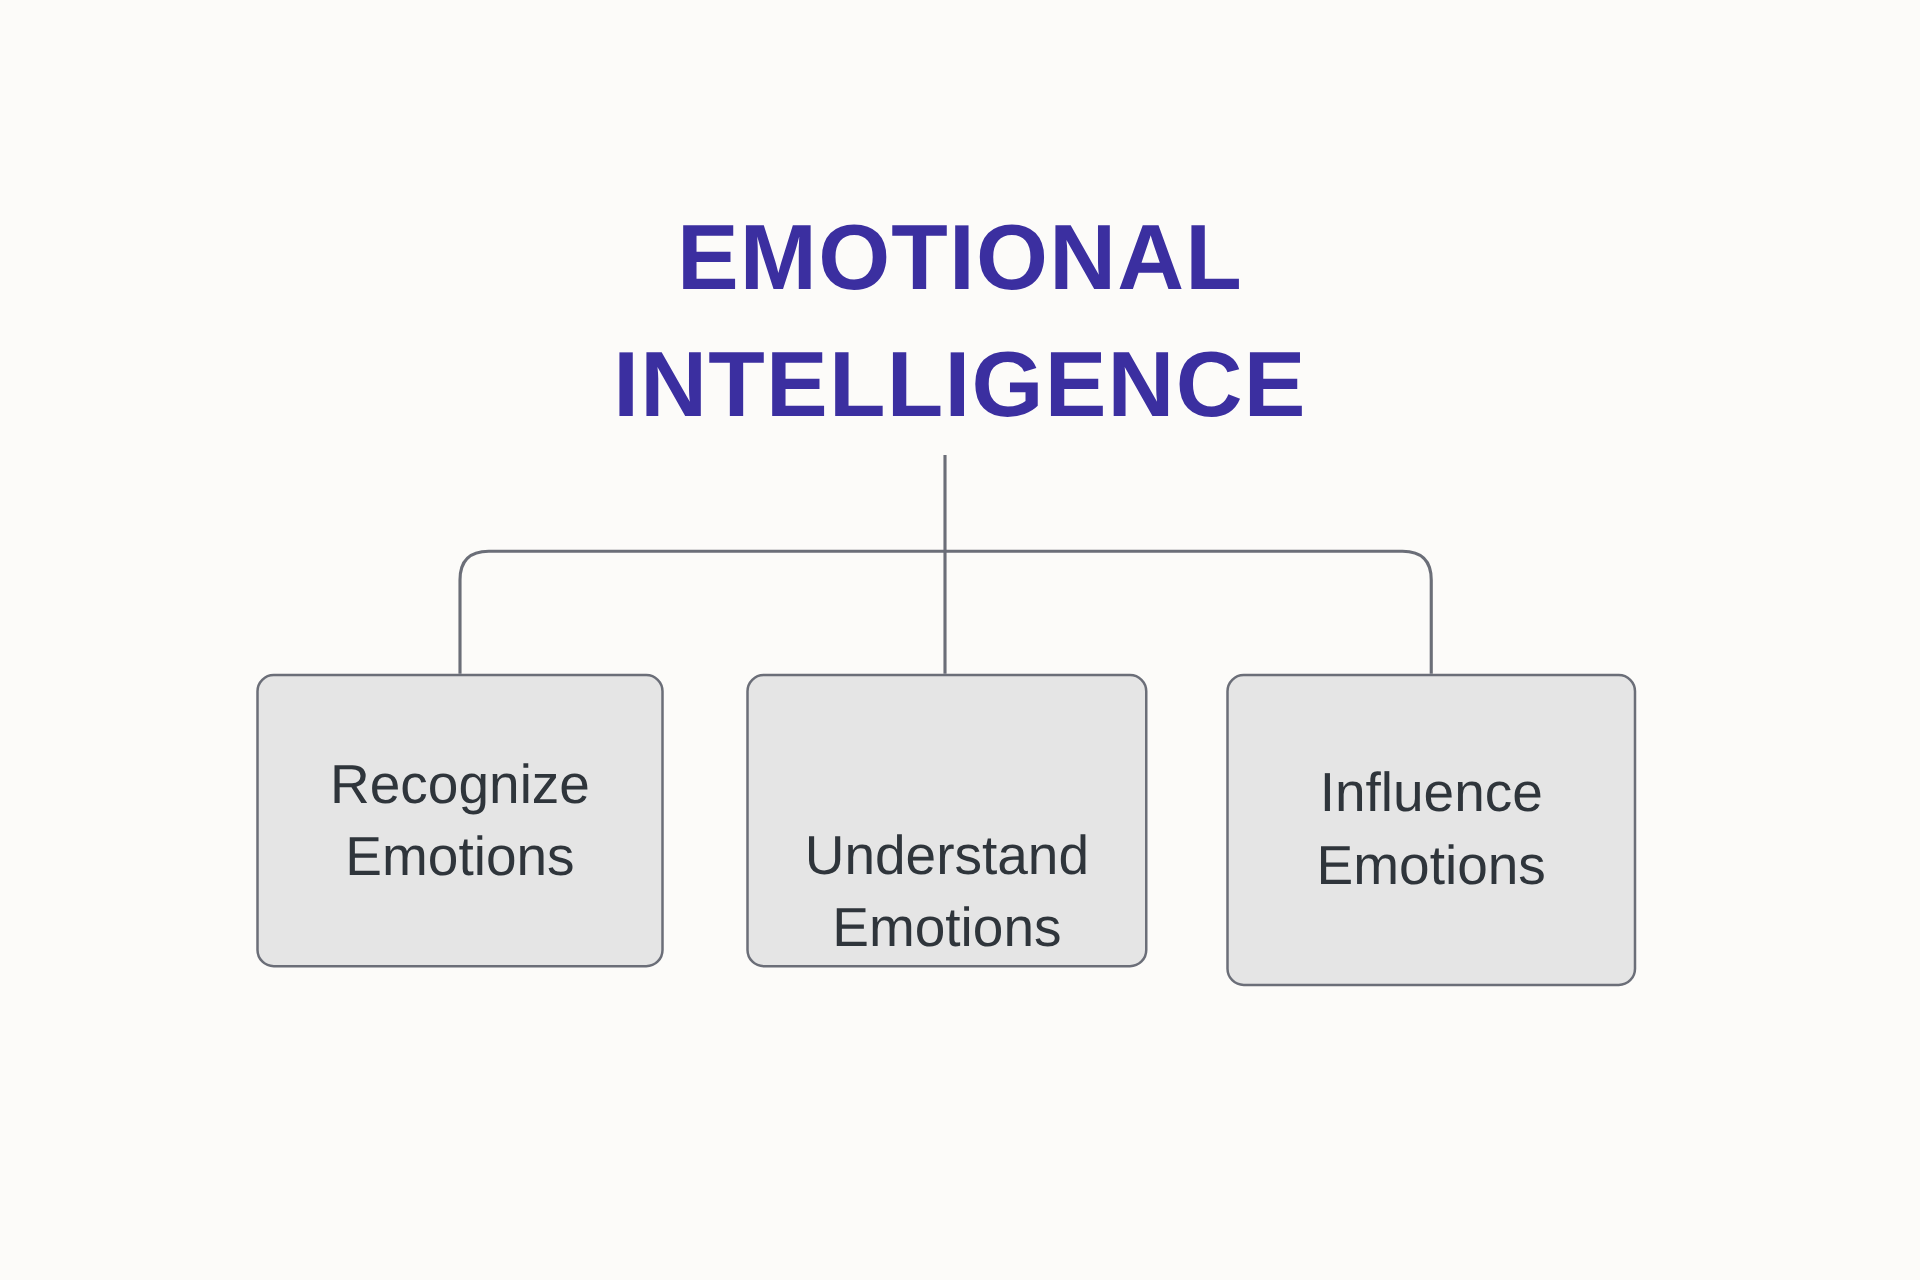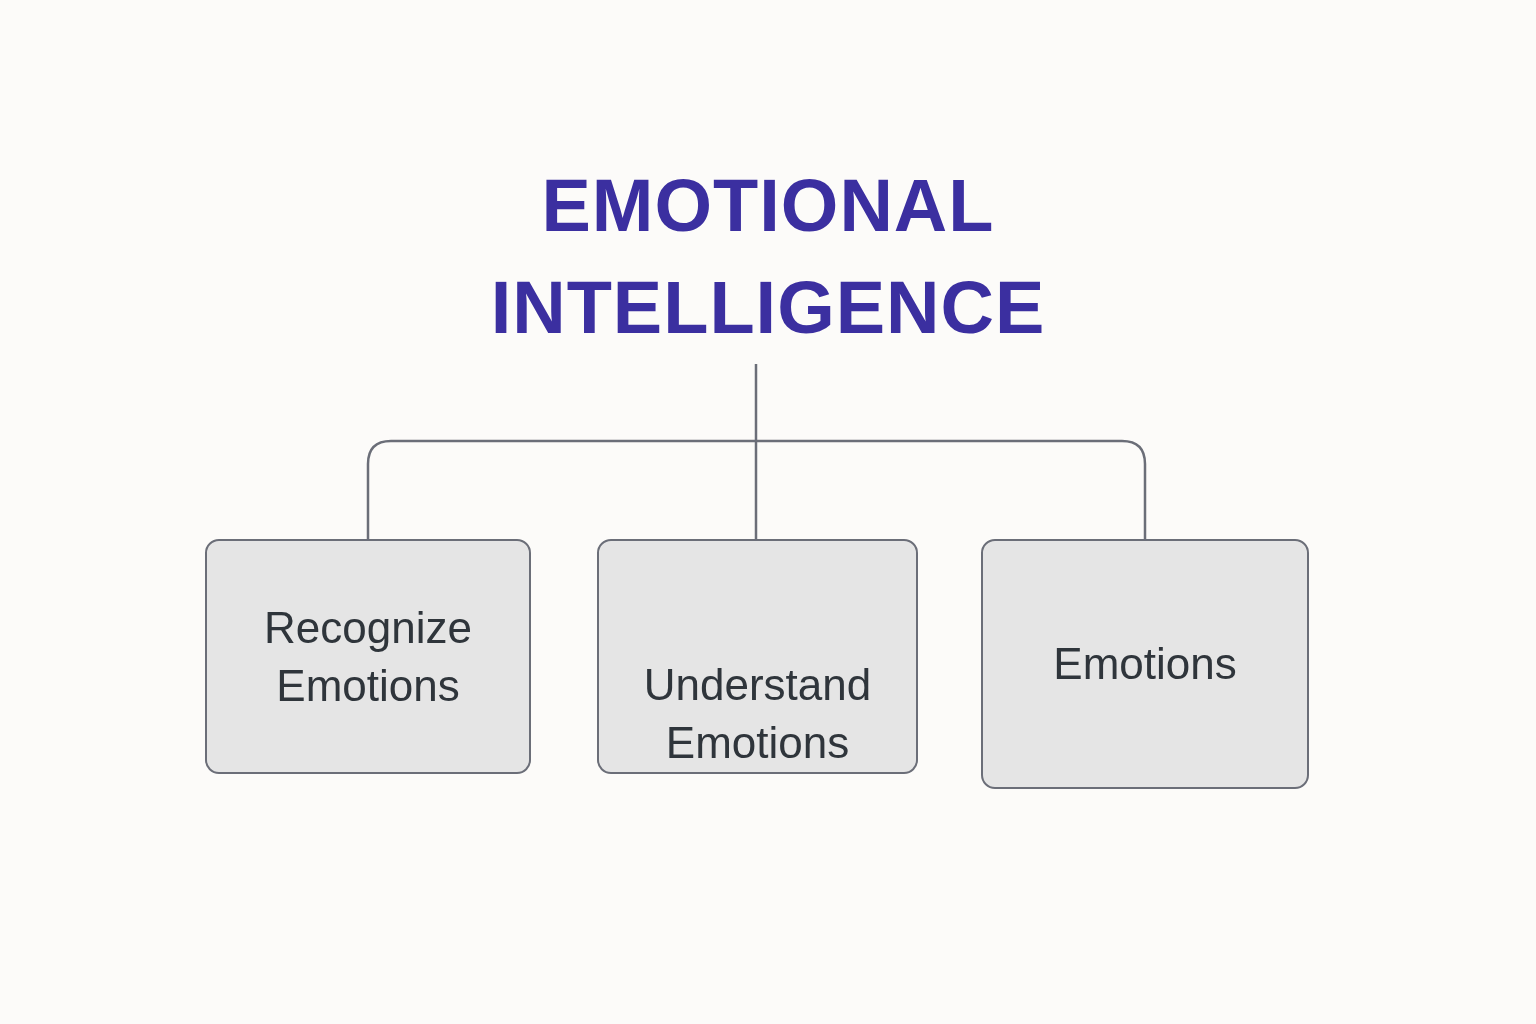--- a/index.html
+++ b/index.html
@@ -60,14 +60,15 @@
   <span>Recognize</span>
   <span>Emotions</span>
 </div>
 
 <div class="box" id="box-1">
   <span>Understand</span>
   <span>Emotions</span>
 </div>
 
 <div class="box" id="box-2">
+  <span>Influence</span>
   <span>Emotions</span>
 </div>
 
 </body></html>

